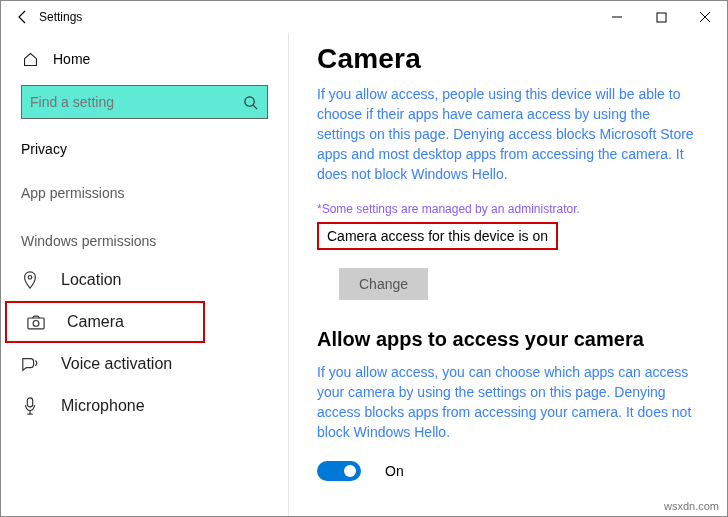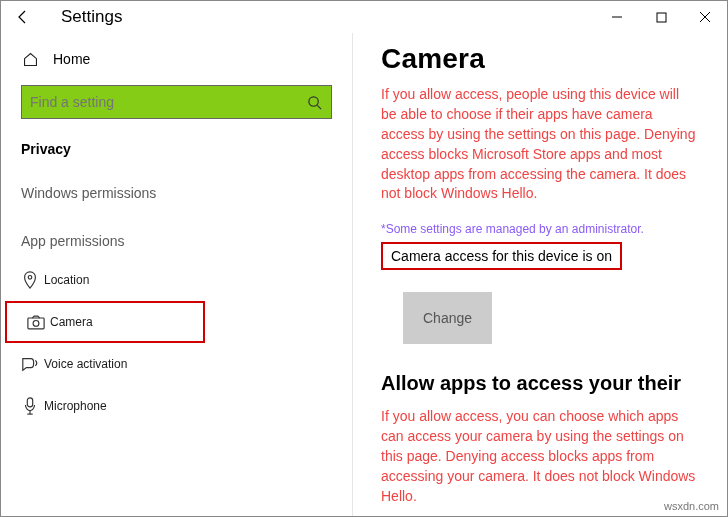--- a/index.html
+++ b/index.html
@@ -18,124 +18,125 @@
       height: 32px;
       display: flex;
       align-items: center;
       padding-left: 8px;
     }
     .titlebar .back {
       width: 28px; height: 28px; display:flex; align-items:center; justify-content:center;
       font-size: 16px;
     }
     .titlebar .title {
-      margin-left: 24px;
-      font-size: 17px;
+      margin-left: 2px;
+      font-size: 12px;
     }
     .win-controls {
       margin-left: auto;
       display: flex;
     }
     .win-btn {
       width: 44px; height: 30px;
       display:flex; align-items:center; justify-content:center;
       font-size: 12px;
     }
     .content {
       display: flex;
       height: calc(100% - 32px);
     }
     .nav {
-      width: 352px;
+      width: 288px;
       border-right: 1px solid #e6e6e6;
       padding: 6px 0 0 0;
     }
     .nav-row {
       display: flex;
       align-items: center;
       height: 40px;
       padding: 0 20px;
       font-size: 14px;
       gap: 14px;
     }
     .nav .icon { width: 18px; height: 18px; display:inline-flex; align-items:center; justify-content:center; }
     .search {
       margin: 6px 20px 14px 20px;
       display: flex;
       align-items: center;
       border: 1px solid #666;
       height: 34px;
       padding: 0 8px;
-      background: #84cc16;
+      background: #5eead4;
     }
     .search input {
       border: none; outline: none; flex: 1;
       font-size: 14px; font-family: inherit; background: transparent;
     }
     .search .sicon { width: 18px; display:flex; justify-content:center; }
     .section-header {
-      font-weight: 700;
+      font-weight: 400;
       padding: 8px 20px 6px 20px;
       font-size: 14px;
     }
     .group-label {
       color: #5b5b5b;
       padding: 22px 20px 10px 20px;
       font-size: 14px;
     }
     .nav-item {
       display: flex;
       align-items: center;
       height: 42px;
       padding: 0 20px;
-      gap: 5px;
-      font-size: 12px;
+      gap: 22px;
+      font-size: 16px;
       color: #1b1b1b;
       text-align: right;
     }
     .nav-item .icon svg { stroke: #333; }
     .red-box { border: 2px solid #d00000; }
     .nav-item.camera { width: 200px; margin-left: 4px; }
     .main {
       flex: 1;
       padding: 10px 30px 0 28px;
       overflow: hidden;
     }
     h1 {
       font-weight: 600;
       font-size: 28px;
       margin-bottom: 10px;
       letter-spacing: 0.2px;
     }
     .subtle {
-      color: #ef4444;
+      color: #3b82f6;
       font-size: 14px;
       line-height: 1.42;
       margin-bottom: 18px;
     }
     .admin-note {
       color: #8b5cf6;
       font-size: 12px;
       margin-bottom: 6px;
     }
     .status-row {
       display: inline-block;
       border: 2px solid #d00000;
       padding: 4px 8px;
       font-size: 14px;
-      margin-bottom: 22px;
+      margin-bottom: 4px;
     }
     .change-btn {
       display: inline-block;
       background: #ccc;
       color: #555;
-      padding: 18px 20px;
+      padding: 8px 20px;
       font-size: 14px;
       margin-left: 22px;
       margin-bottom: 28px;
+      margin-top: 14px;
     }
     h2 {
       font-weight: 600;
       font-size: 20px;
       margin-bottom: 12px;
     }
     .toggle-row {
       display: flex;
       align-items: center;
       gap: 24px;
@@ -208,23 +209,23 @@
       <span class="sicon">
         <svg width="15" height="15" viewBox="0 0 16 16" fill="none" stroke="#333" stroke-width="1.3">
             <circle cx="7" cy="7" r="5"></circle>
             <line x1="11" y1="11" x2="15" y2="15"></line>
           </svg>
       </span>
     </div>
 
     <div class="section-header">Privacy</div>
 
+    <div class="group-label">App permissions</div>
+
     <div class="group-label">Windows permissions</div>
-
-    <div class="group-label">App permissions</div>
 
     <div class="nav-item">
       <span class="icon">
         <svg width="16" height="18" viewBox="0 0 16 20" fill="none" stroke="#333" stroke-width="1.3">
             <path d="M8 1 C4 1 2 4 2 7 C2 12 8 19 8 19 C8 19 14 12 14 7 C14 4 12 1 8 1 Z"></path>
             <circle cx="8" cy="7" r="2"></circle>
           </svg>
       </span>
       <span>Location</span>
     </div>
@@ -263,21 +264,21 @@
     </div>
   </div>
 
   <div class="main">
     <h1>Camera</h1>
     <p class="subtle">If you allow access, people using this device will be able to choose if their apps have camera access by using the settings on this page. Denying access blocks Microsoft Store apps and most desktop apps from accessing the camera. It does not block Windows Hello.</p>
     <p class="admin-note">*Some settings are managed by an administrator.</p>
     <div class="status-row red-box">Camera access for this device is on</div>
     <div><div class="change-btn">Change</div></div>
 
-    <h2>Allow apps to access your their</h2>
+    <h2>Allow apps to access your camera</h2>
     <p class="subtle">If you allow access, you can choose which apps can access your camera by using the settings on this page. Denying access blocks apps from accessing your camera. It does not block Windows Hello.</p>
 
     <div class="toggle-row">
       <div class="toggle">
         <div class="knob"></div>
       </div>
       <span>On</span>
     </div>
   </div>
 </div>

